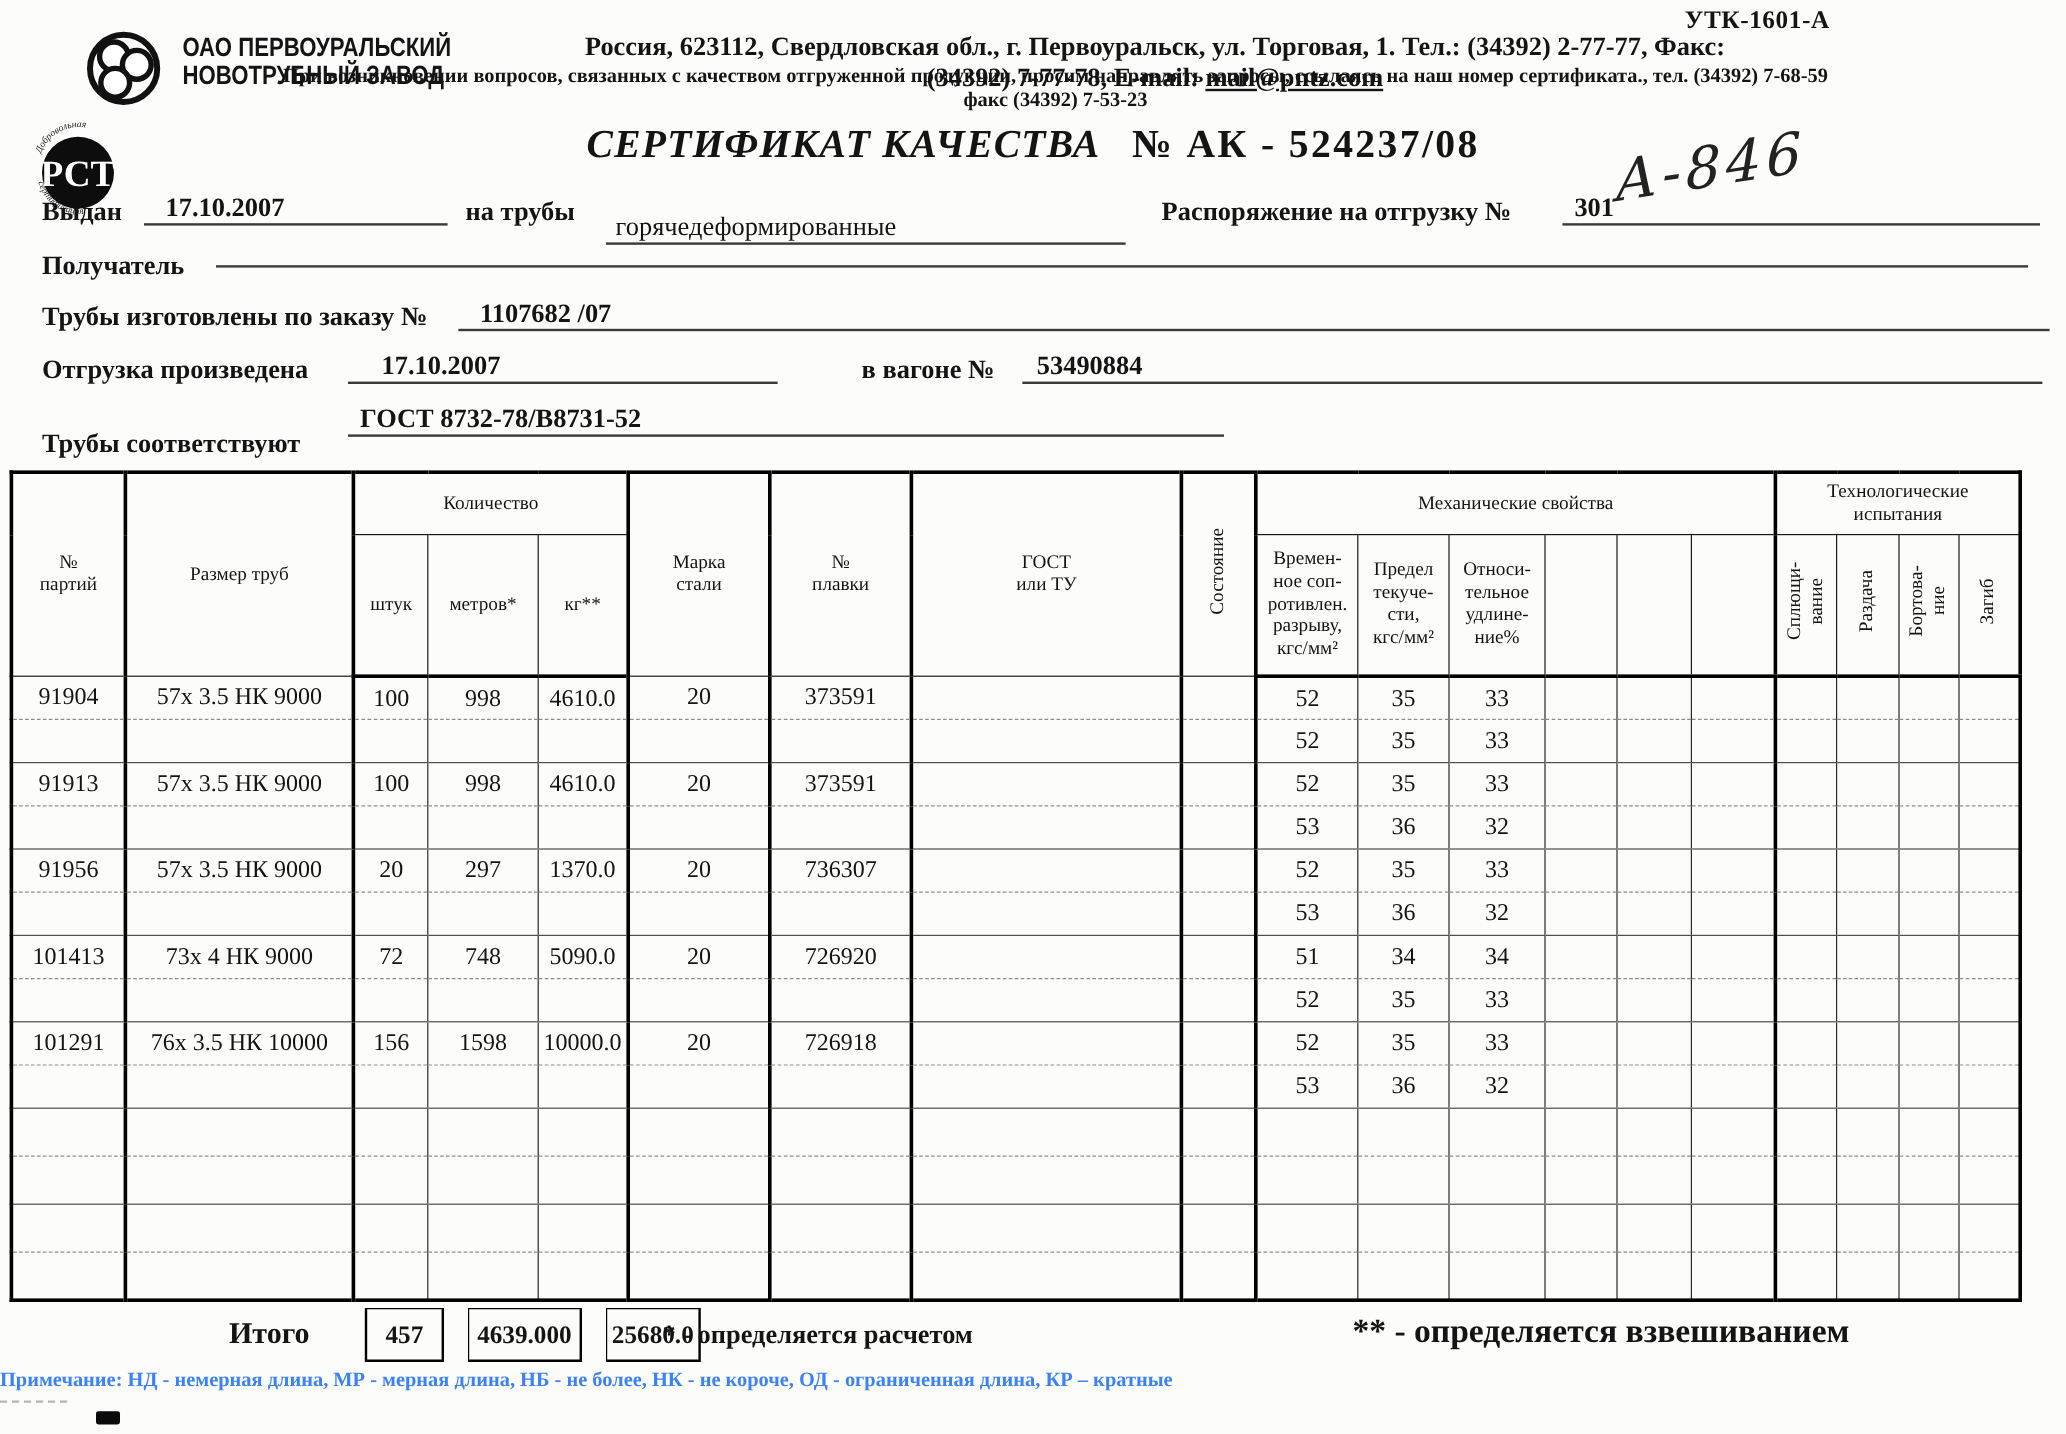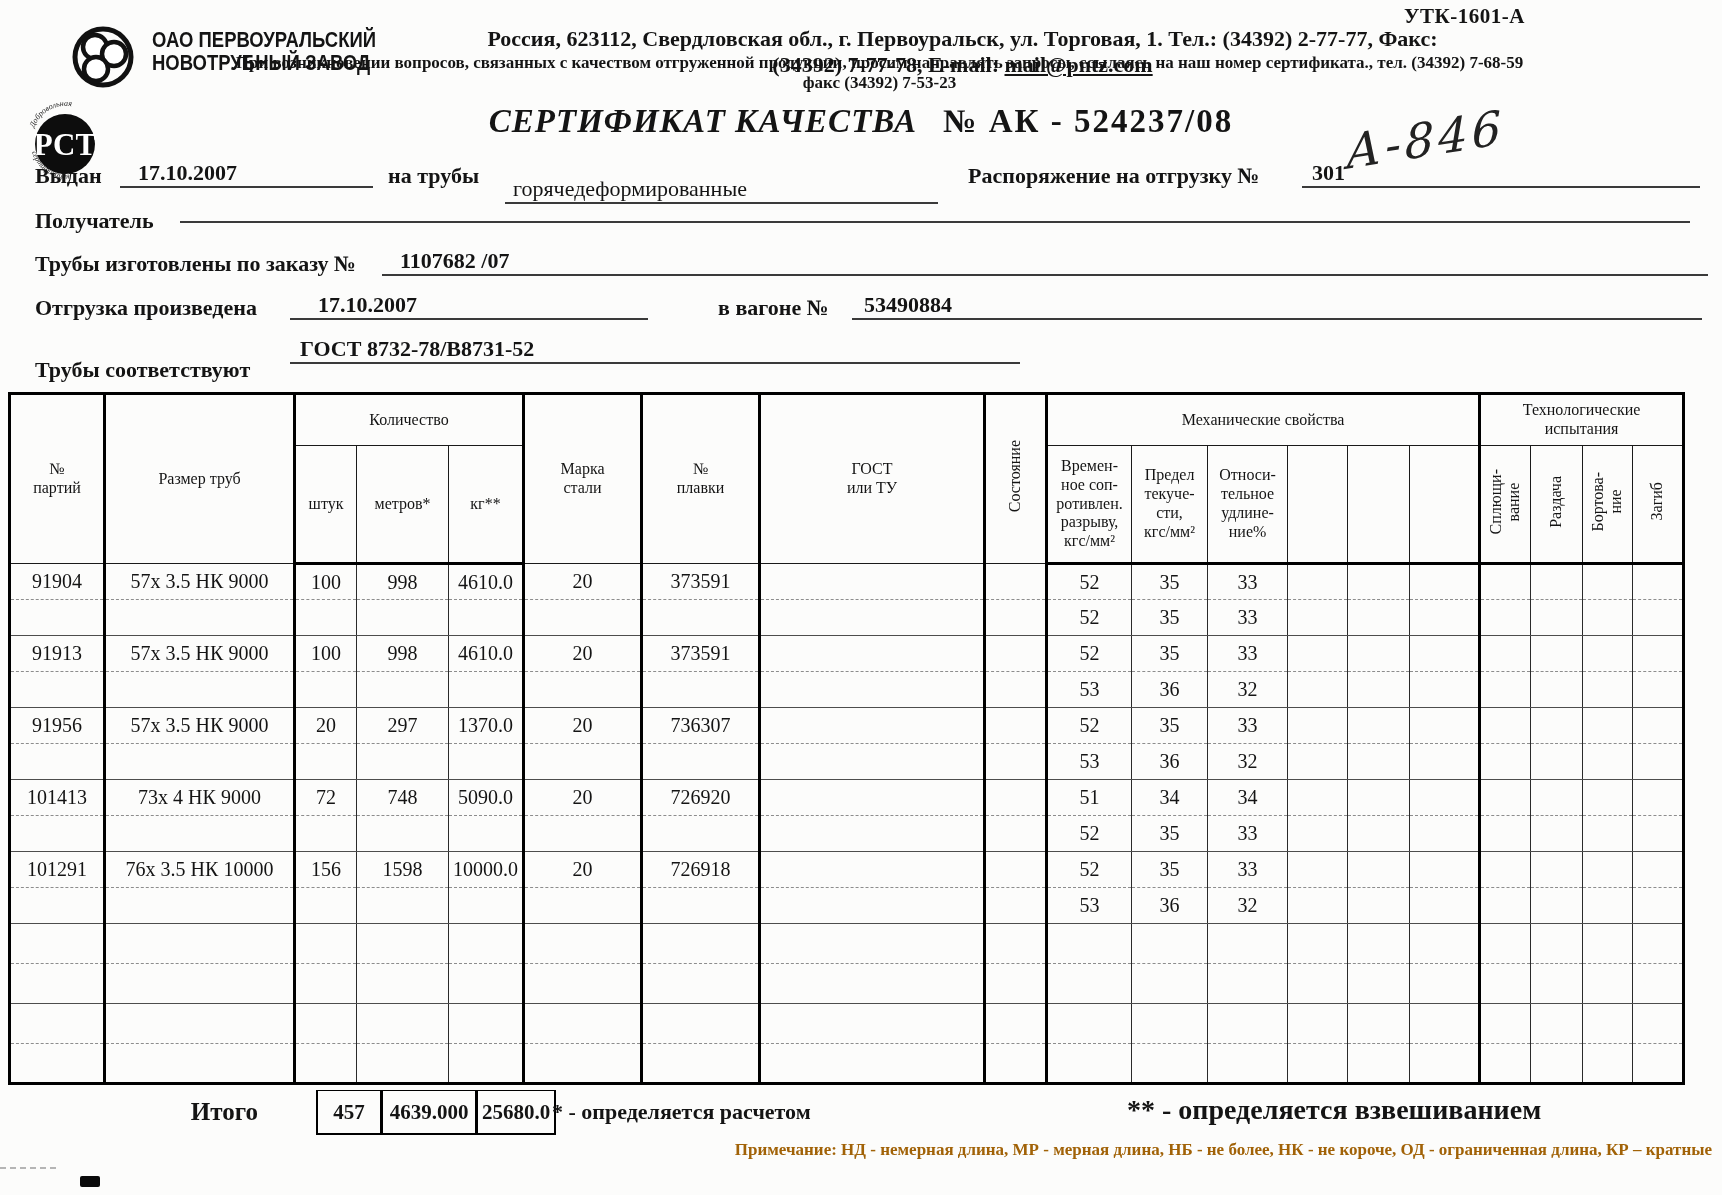--- a/index.html
+++ b/index.html
@@ -47,28 +47,28 @@
   tr.half-b td{border-bottom:1px solid #4d4d4d;}
   tr.empty-a{height:40px;} tr.empty-b{height:40px;}
   tr.empty-a td{border-bottom:1px dashed #8d8d8d;}
   tr.empty-b td{border-bottom:1px solid #4d4d4d;}
   tr.lastrow td{border-bottom:none;}
   .vert{writing-mode:vertical-rl;transform:rotate(180deg);white-space:pre-line;
         font-size:16px;line-height:1.15;margin:0 auto;}
 
   
   #totals-label{left:8px;top:1098px;width:250px;text-align:right;font-size:25px;font-weight:bold;}
-  #totals-cells{left:316px;top:1090px;display:flex;}
+  #totals-cells{left:304px;top:1090px;display:flex;gap:20px;}
   #totals-cells .tc{border:2.5px solid #000;border-top:1.5px solid #000;height:42px;
       display:flex;align-items:center;justify-content:center;font-size:21px;font-weight:bold;}
   #totals-cells .tc + .tc{border-left:1px solid #000;}
   #tc-pieces{width:62px;} #tc-meters{width:92px;} #tc-kg{width:76px;}
   #fn-star{left:552px;top:1099px;font-size:22px;font-weight:bold;}
   #fn-dstar{left:1115px;top:1094px;font-size:28px;font-weight:bold;margin-left:12px;}
-  #fn-note{left:0;top:1140px;width:1712px;text-align:right;font-size:17px;font-weight:bold;color:#a16207;}
+  #fn-note{left:0;top:1140px;width:1712px;font-size:17px;font-weight:bold;color:#3b82f6;}
 
   
   #artifact1{left:80px;top:1176px;width:20px;height:11px;background:#0a0a0a;border-radius:2px;}
   #artifact2{left:0px;top:1167px;width:56px;height:0;border-top:2px dashed #b5b5b5;}
 </style>
 </head>
 <body>
 
 <div id="page">
 

